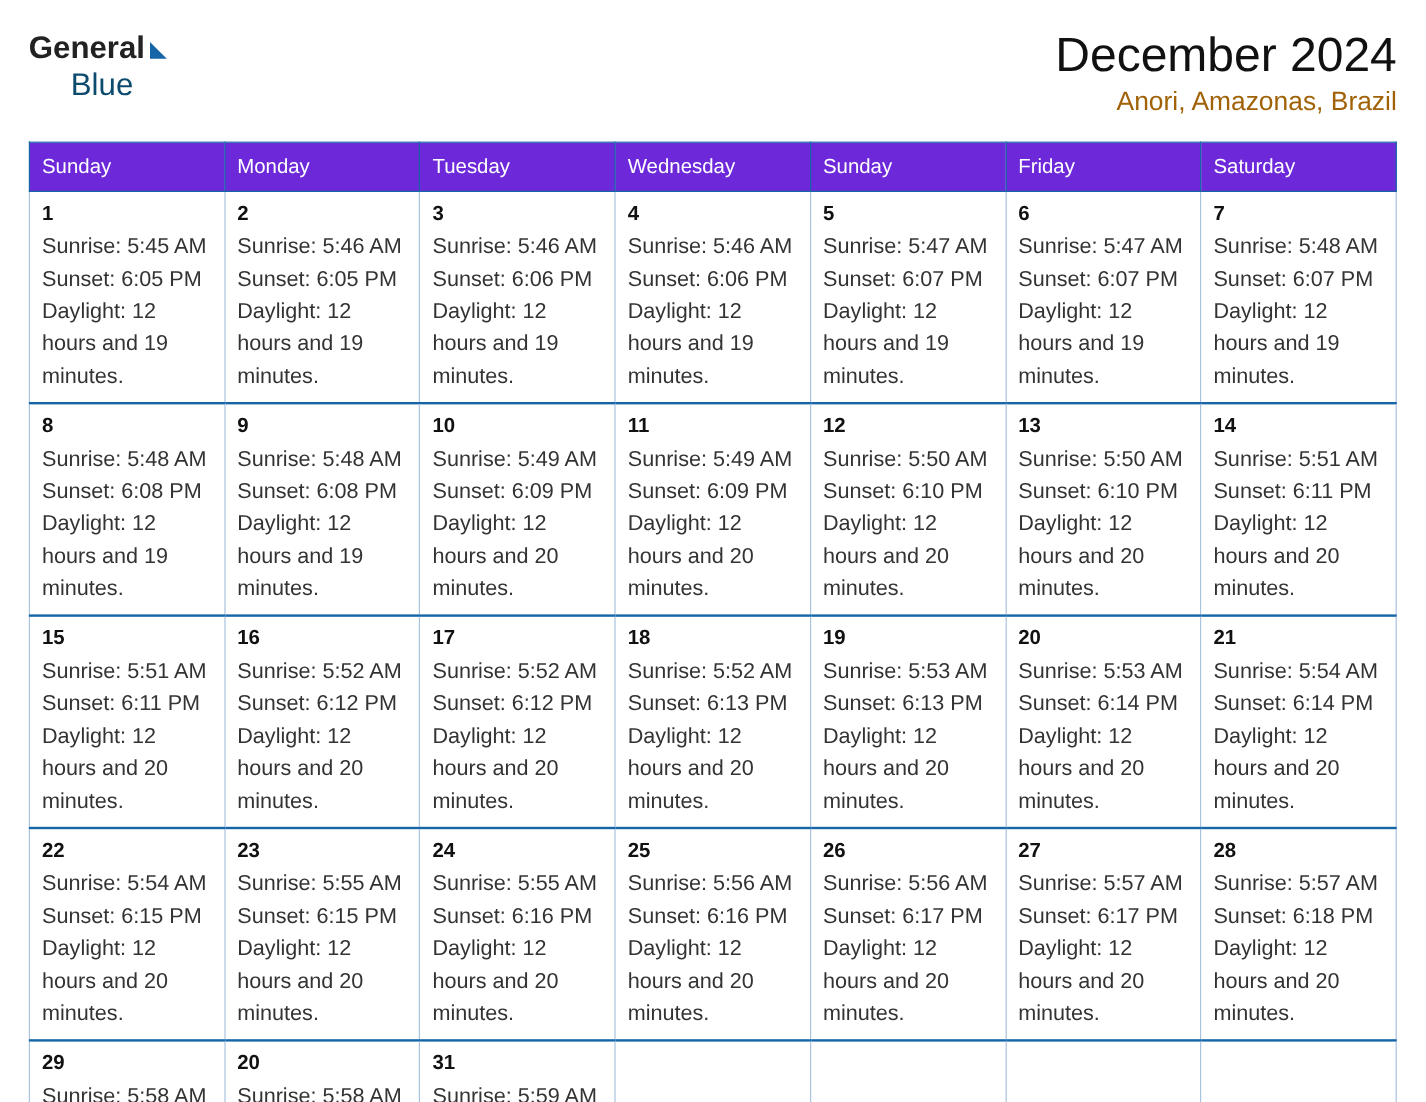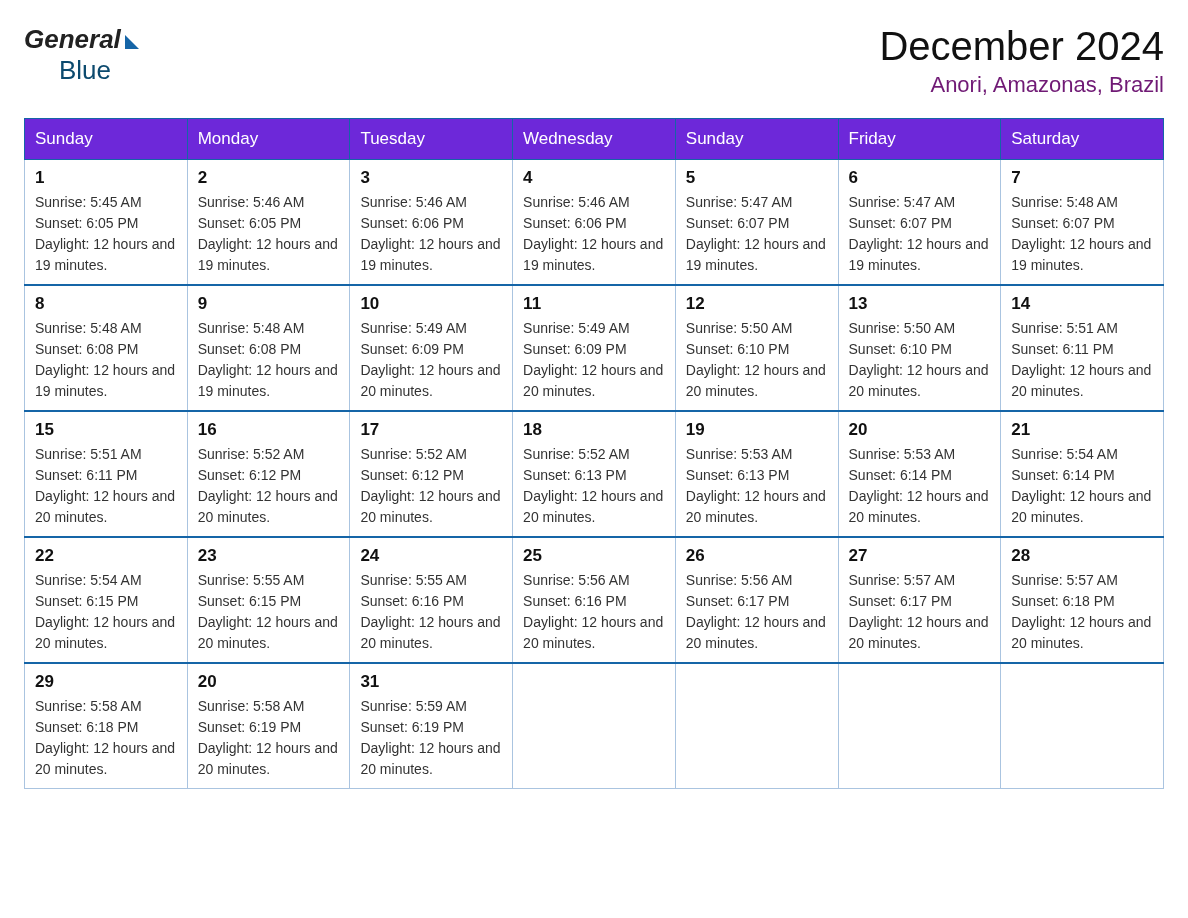--- a/index.html
+++ b/index.html
@@ -17,21 +17,20 @@
       margin-bottom: 20px;
     }
     .logo {
       display: flex;
       flex-direction: column;
       align-items: flex-start;
     }
     .logo-top {
       display: flex;
       align-items: center;
-      font-style: italic;
     }
     .logo-text-general {
       font-size: 26px;
       font-weight: bold;
       color: #222;
     }
     .logo-triangle {
       width: 0;
       height: 0;
       border-left: 14px solid #1565a7;
@@ -50,21 +49,21 @@
       text-align: right;
     }
     .month-title {
       font-size: 40px;
       font-weight: normal;
       color: #111;
       line-height: 1.1;
     }
     .location-title {
       font-size: 22px;
-      color: #701a75;
+      color: #a16207;
       margin-top: 4px;
     }
     .calendar {
       width: 100%;
       border-collapse: collapse;
       border: 1px solid #1565a7;
     }
     .calendar th {
       background: #6d28d9;
       color: #fff;
@@ -84,21 +83,21 @@
       color: #222;
     }
     .day-num {
       font-size: 17px;
       font-weight: bold;
       color: #111;
       display: block;
       margin-bottom: 4px;
     }
     .day-info {
-      font-size: 14px;
+      font-size: 18px;
       color: #333;
       line-height: 1.5;
     }
     .empty-cell {
       background: #fff;
     }
     tr:not(:last-child) td {
       border-bottom: 2px solid #1565a7;
     }
   </style>

